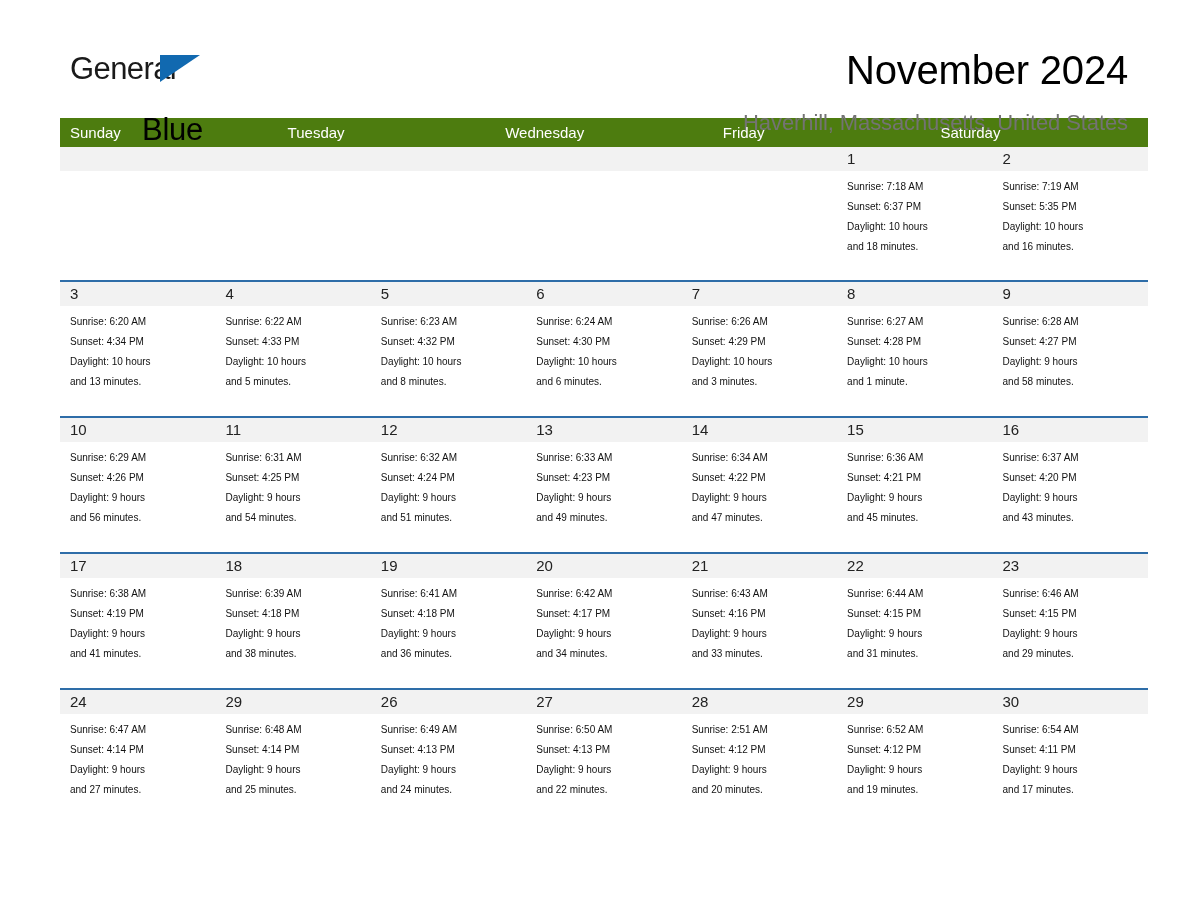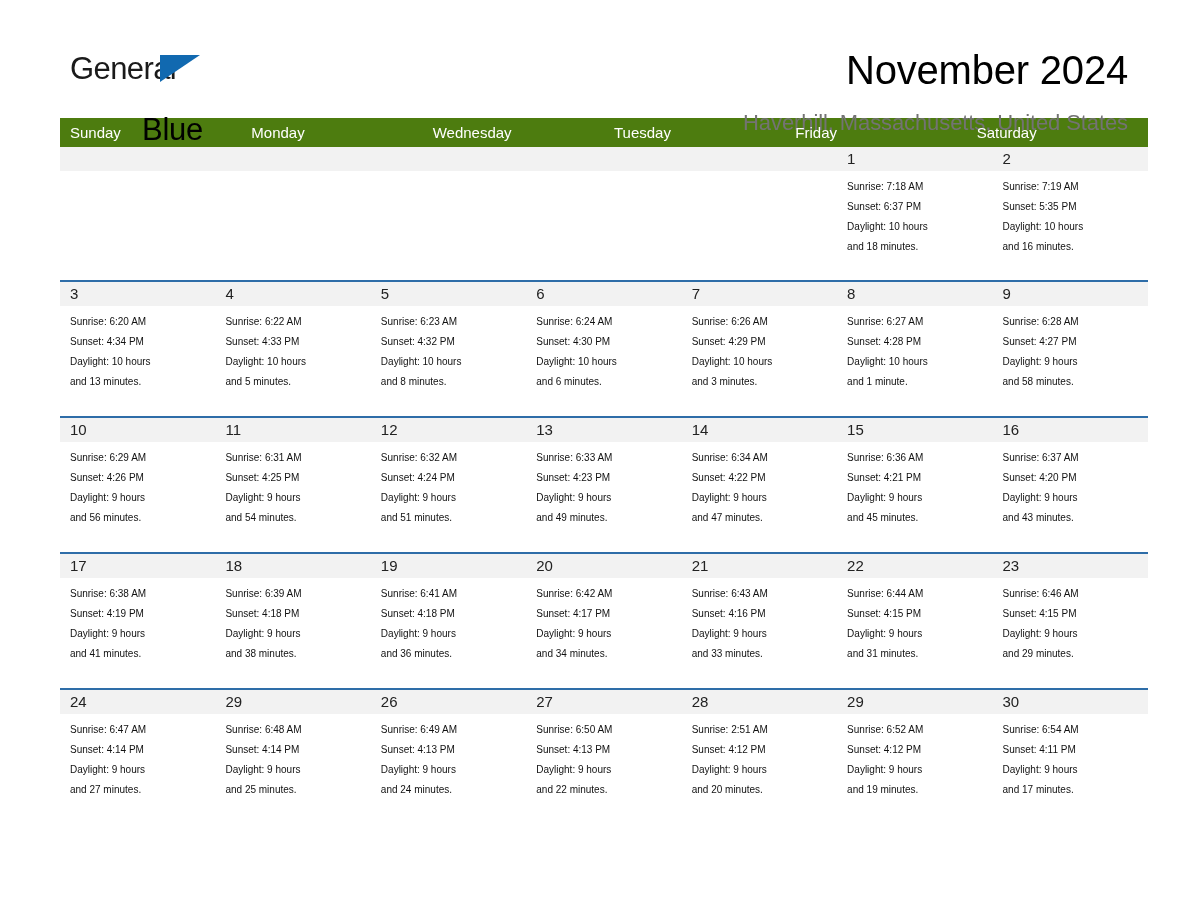--- a/index.html
+++ b/index.html
@@ -170,23 +170,22 @@
       <div class="month-title">November 2024</div>
       <div class="location">Haverhill, Massachusetts, United States</div>
     </div>
 
   </div>
 
   <div class="calendar">
 
     <div class="weekday-row">
       <div class="weekday">Sunday</div>
-      <div class="weekday">Monday</div>
+      <div class="weekday">Tuesday</div>
       <div class="weekday">Wednesday</div>
-      <div class="weekday">Tuesday</div>
       <div class="weekday">Friday</div>
       <div class="weekday">Saturday</div>
     </div>
 
     <div id="weeks-container">
         <div class="week-row row-1 first">
           <div class="daynum-band"></div>
           <div class="day-cell empty">
             <div class="day-number"></div>
           </div>

